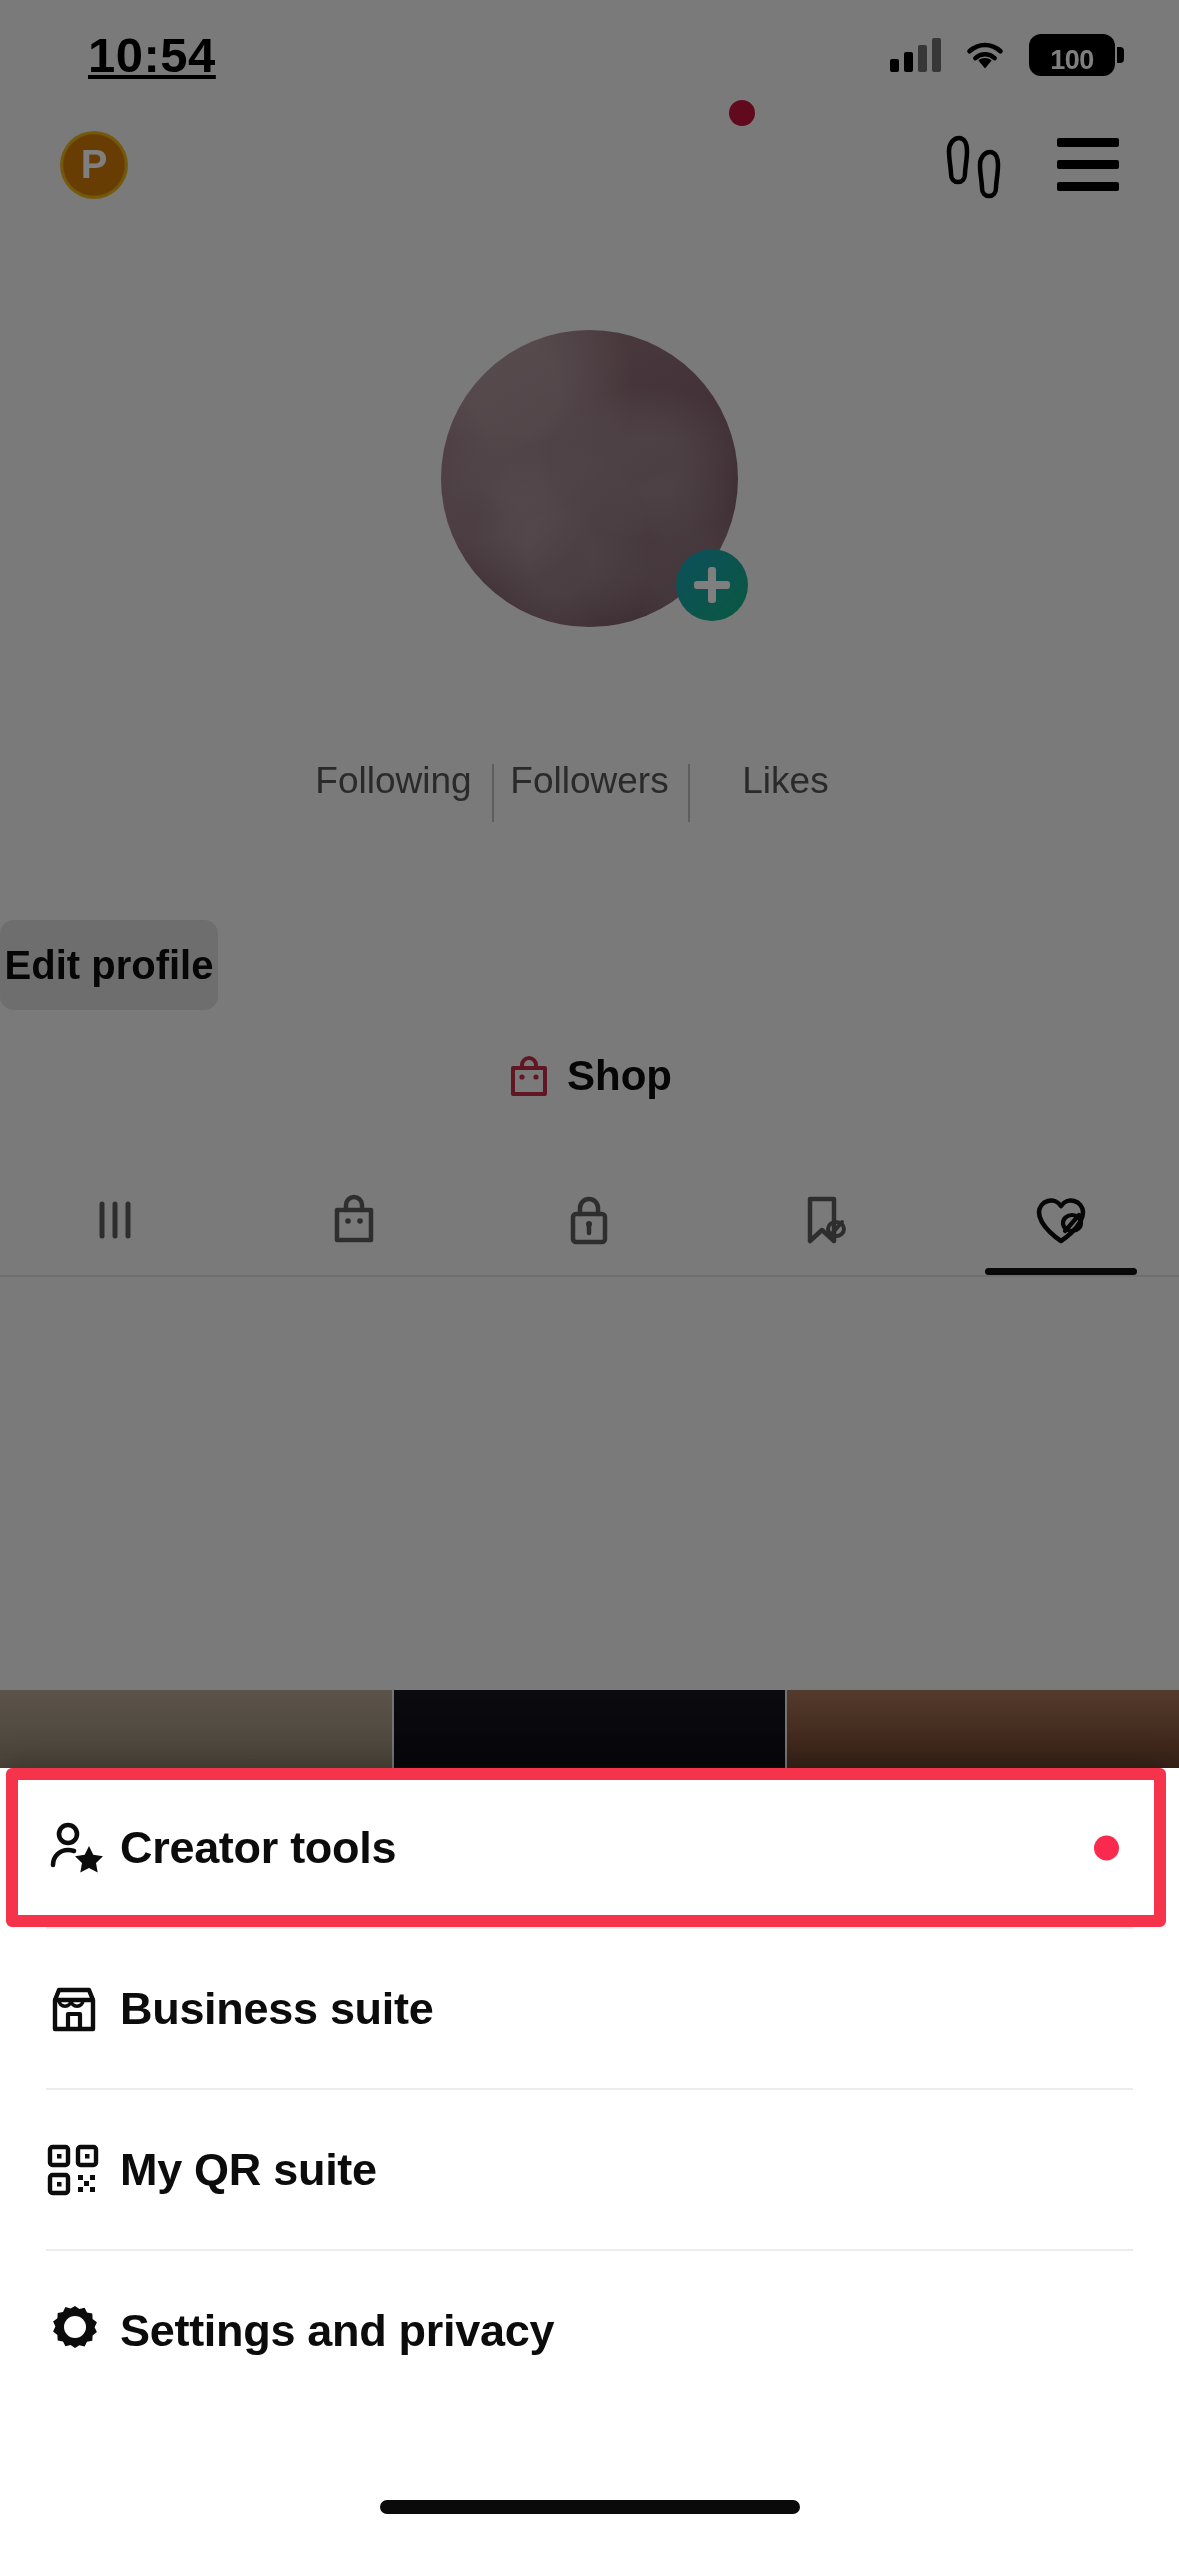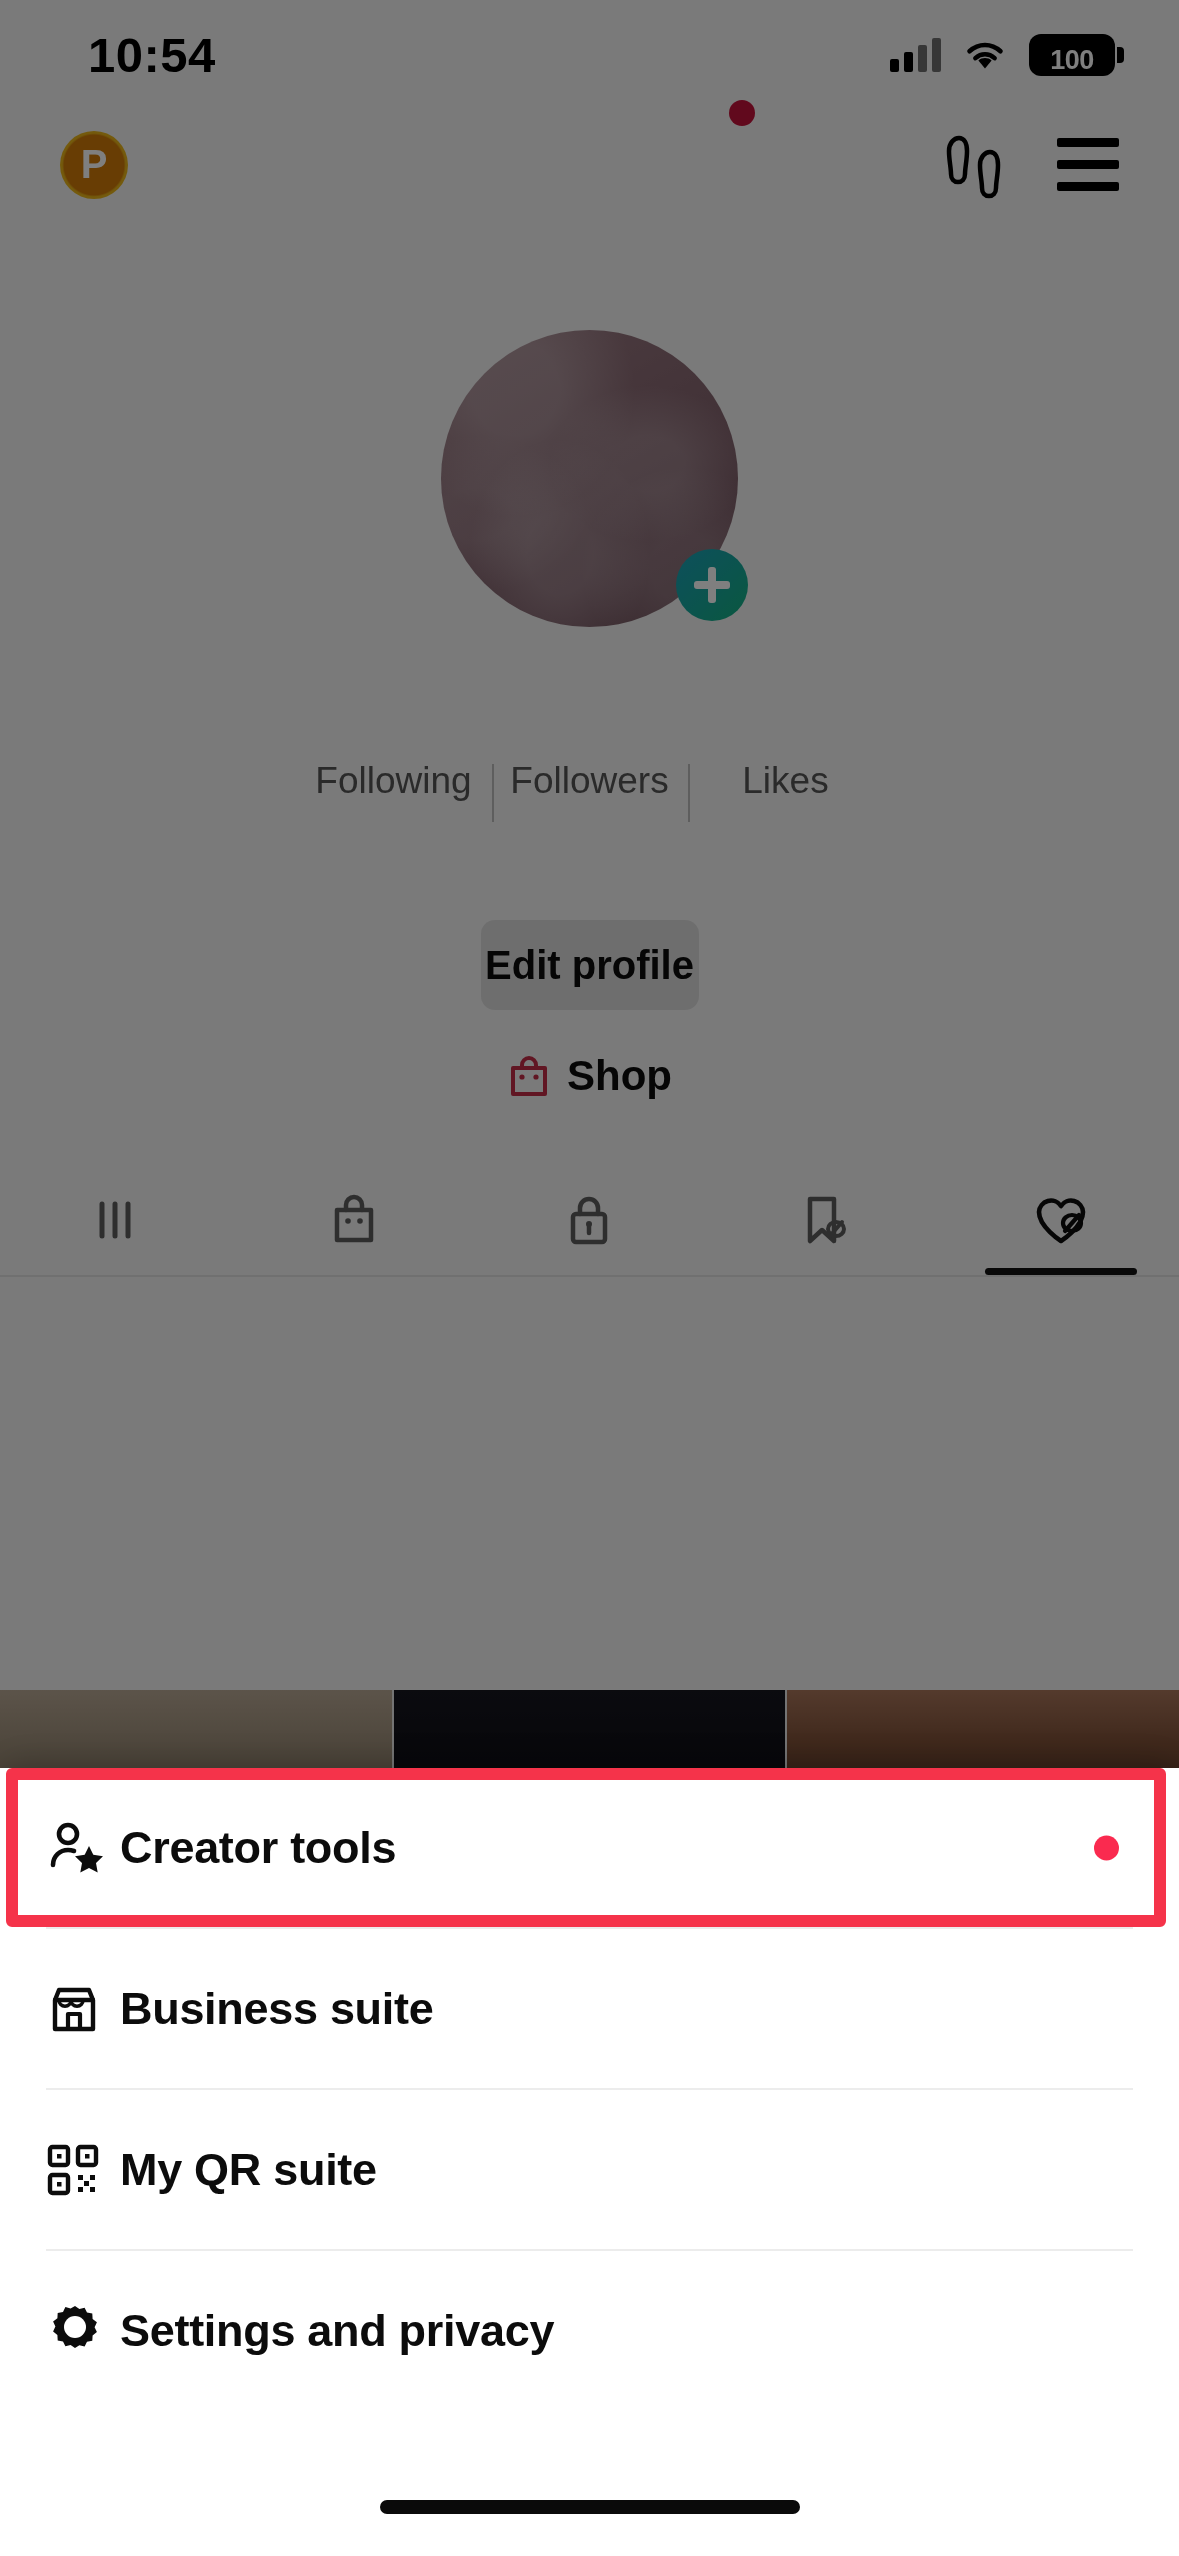--- a/index.html
+++ b/index.html
@@ -30,21 +30,21 @@
   .thumb.t1{ background:linear-gradient(180deg,#b8a894 0%,#9c8d78 60%,#8a7c68 100%); }
   .thumb.t2{ background:linear-gradient(180deg,#16161f 0%,#0c0c12 100%); }
   .thumb.t3{ background:linear-gradient(180deg,#a9755a 0%,#7e5037 55%,#5d3a28 100%); border-right:none;}
 
   
   .statusbar{
     position:absolute; left:0; top:0; width:1179px; height:110px; z-index:30;
     display:flex; align-items:center; justify-content:space-between;
     padding:0 64px 0 88px;
   }
-  .sb-time{ font-size:49px; font-weight:700; color:#000; letter-spacing:0.5px; }
+  .sb-time{ font-size:49px; font-weight:700; color:#000; letter-spacing:0.5px;text-decoration:underline; }
   .sb-right{ display:flex; align-items:center; gap:22px; }
   .sig{ display:flex; align-items:flex-end; gap:5px; height:34px; }
   .sig i{ display:block; width:9px; background:#000; border-radius:2px; }
   .sig i:nth-child(1){ height:13px; }
   .sig i:nth-child(2){ height:20px; }
   .sig i:nth-child(3){ height:27px; background:#6e6e6e; }
   .sig i:nth-child(4){ height:34px; background:#6e6e6e; }
   .batt{
     position:relative; width:86px; height:42px; background:#000;
     border-radius:12px; display:flex; align-items:center; justify-content:center;
@@ -108,21 +108,21 @@
   .stat-num{ font-size:44px; font-weight:700; color:#2b2b2b; line-height:1.05; visibility:hidden;}
   .stat-label{ font-size:37px; color:#555; }
   .stat + .stat:before{
     content:""; position:absolute; left:0; top:4px; width:2px; height:58px;
     background:rgba(120,120,120,.45);
   }
 
   
   .actions{
     position:absolute; left:0; top:920px; width:1179px; z-index:20;
-    display:flex; justify-content:center; gap:10px;
+    display:flex; justify-content:center; gap:10px;flex-direction:column;
   }
   .btn{
     width:218px; height:90px; border-radius:14px; background:rgba(20,20,20,.10);
     display:flex; align-items:center; justify-content:center;
     font-size:40px; font-weight:700; color:#0d0d0d;
   }
   
   .shoprow{
     position:absolute; left:0; top:1052px; width:1179px; z-index:20;
     display:flex; align-items:center; justify-content:center; gap:16px;

